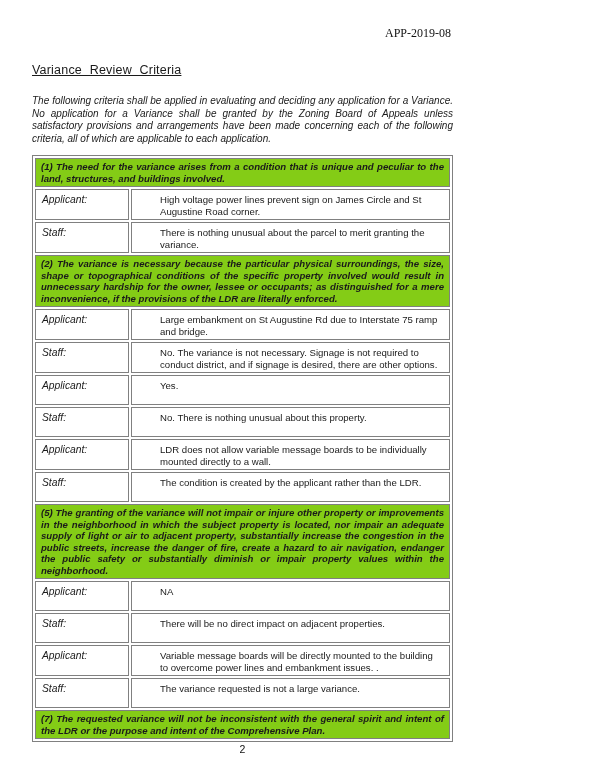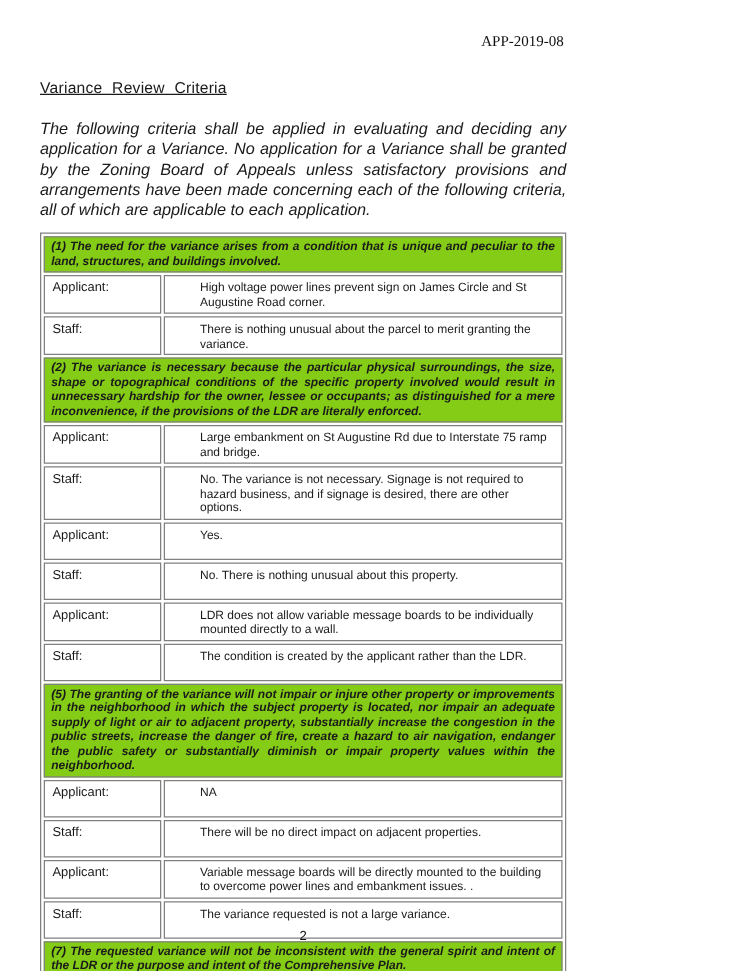--- a/index.html
+++ b/index.html
@@ -28,21 +28,21 @@
   .title {
     font-size: 12.5px;
     font-weight: normal;
     text-decoration: underline;
     margin: 0 0 18px 0;
     word-spacing: 4px;
     letter-spacing: 0.2px;
   }
   .intro {
     font-style: italic;
-    font-size: 13px;
+    font-size: 10px;
     line-height: 1.25;
     margin: 0 0 10px 0;
     text-align: justify;
   }
   table.criteria-table {
     width: 100%;
     border-collapse: separate;
     border-spacing: 2px;
     border: 1px solid #808080;
     background: #ffffff;
@@ -56,20 +56,21 @@
   }
   tr.head-row td {
     background: #84cc16;
     font-weight: bold;
     font-style: italic;
     text-align: justify;
     padding: 2px 5px;
   }
   tr.resp-row td.lbl {
     width: 80px;
+    font-style: italic;
     font-size: 10.3px;
     padding-top: 4px;
   }
   tr.resp-row td.val {
     padding-top: 4px;
     padding-left: 28px;
     height: 22px;
   }
   .page-number {
     position: absolute;
@@ -109,21 +110,21 @@
 
       <tr class="head-row">
         <td colspan="2">(2)   The variance is necessary because the particular physical surroundings, the size, shape or topographical conditions of the specific property involved would result in unnecessary hardship for the owner, lessee or occupants; as distinguished for a mere inconvenience, if the provisions of the LDR are literally enforced.</td>
       </tr>
       <tr class="resp-row">
         <td class="lbl">Applicant:</td>
         <td class="val">Large embankment on St Augustine Rd due to Interstate 75 ramp and bridge.</td>
       </tr>
       <tr class="resp-row">
         <td class="lbl">Staff:</td>
-        <td class="val">No. The variance is not necessary. Signage is not required to hazard business, and if signage is desired, there are other options.</td>
+        <td class="val">No. The variance is not necessary. Signage is not required to conduct district, and if signage is desired, there are other options.</td>
       </tr>
 
       <tr class="resp-row">
         <td class="lbl">Applicant:</td>
         <td class="val">Yes.</td>
       </tr>
       <tr class="resp-row">
         <td class="lbl">Staff:</td>
         <td class="val">No. There is nothing unusual about this property.</td>
       </tr>

